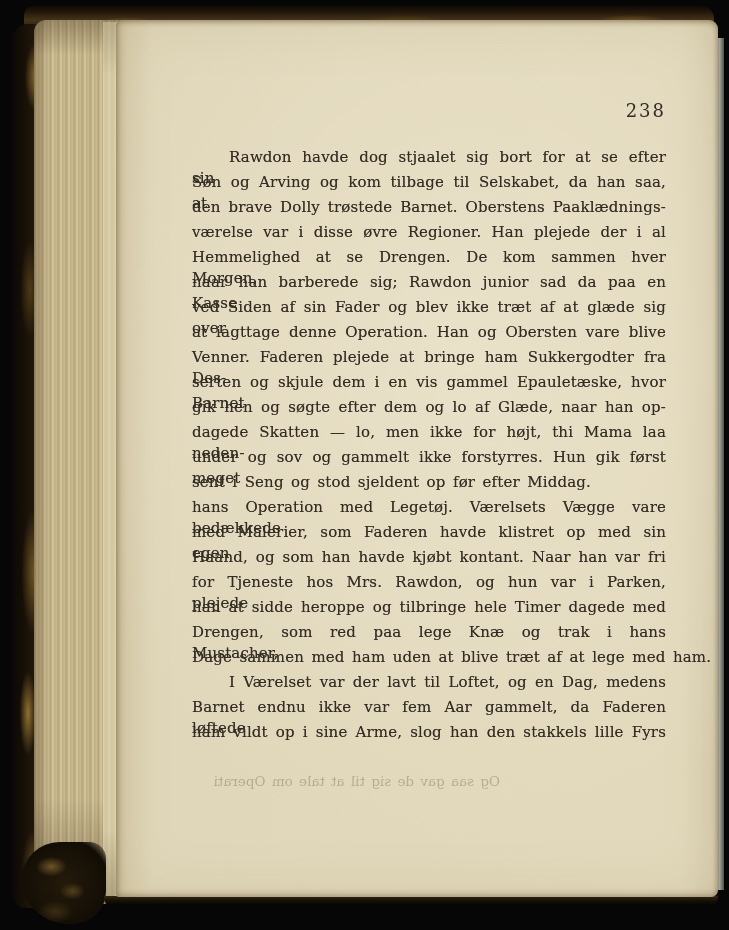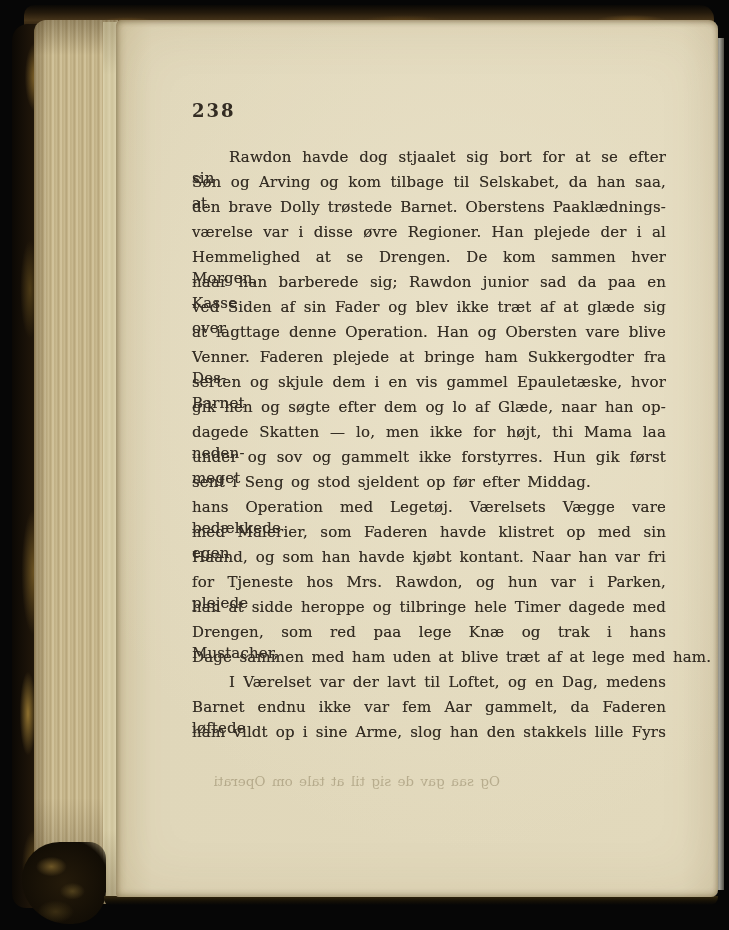--- a/index.html
+++ b/index.html
@@ -83,26 +83,25 @@
       inset 0 -2px 6px rgba(70,50,15,.22),
       inset 3px 0 8px rgba(90,65,20,.20),
       inset 0 0 60px rgba(120,95,40,.13);
   }
   
   .text-col{
     position:absolute;left:76px;top:78px;width:474px;
     color:#332c23;
   }
   .page-number{
-    text-align:left;
+    text-align:right;
     font-size:18px;
     letter-spacing:2px;
     line-height:25px;
     margin-bottom:24px;
-    font-weight:bold;
   }
   .line{
     font-size:15px;
     line-height:21px;
     height:25px;
     white-space:nowrap;
     text-align:justify;
     text-align-last:justify;
     word-spacing:2.5px;
     letter-spacing:.15px;

